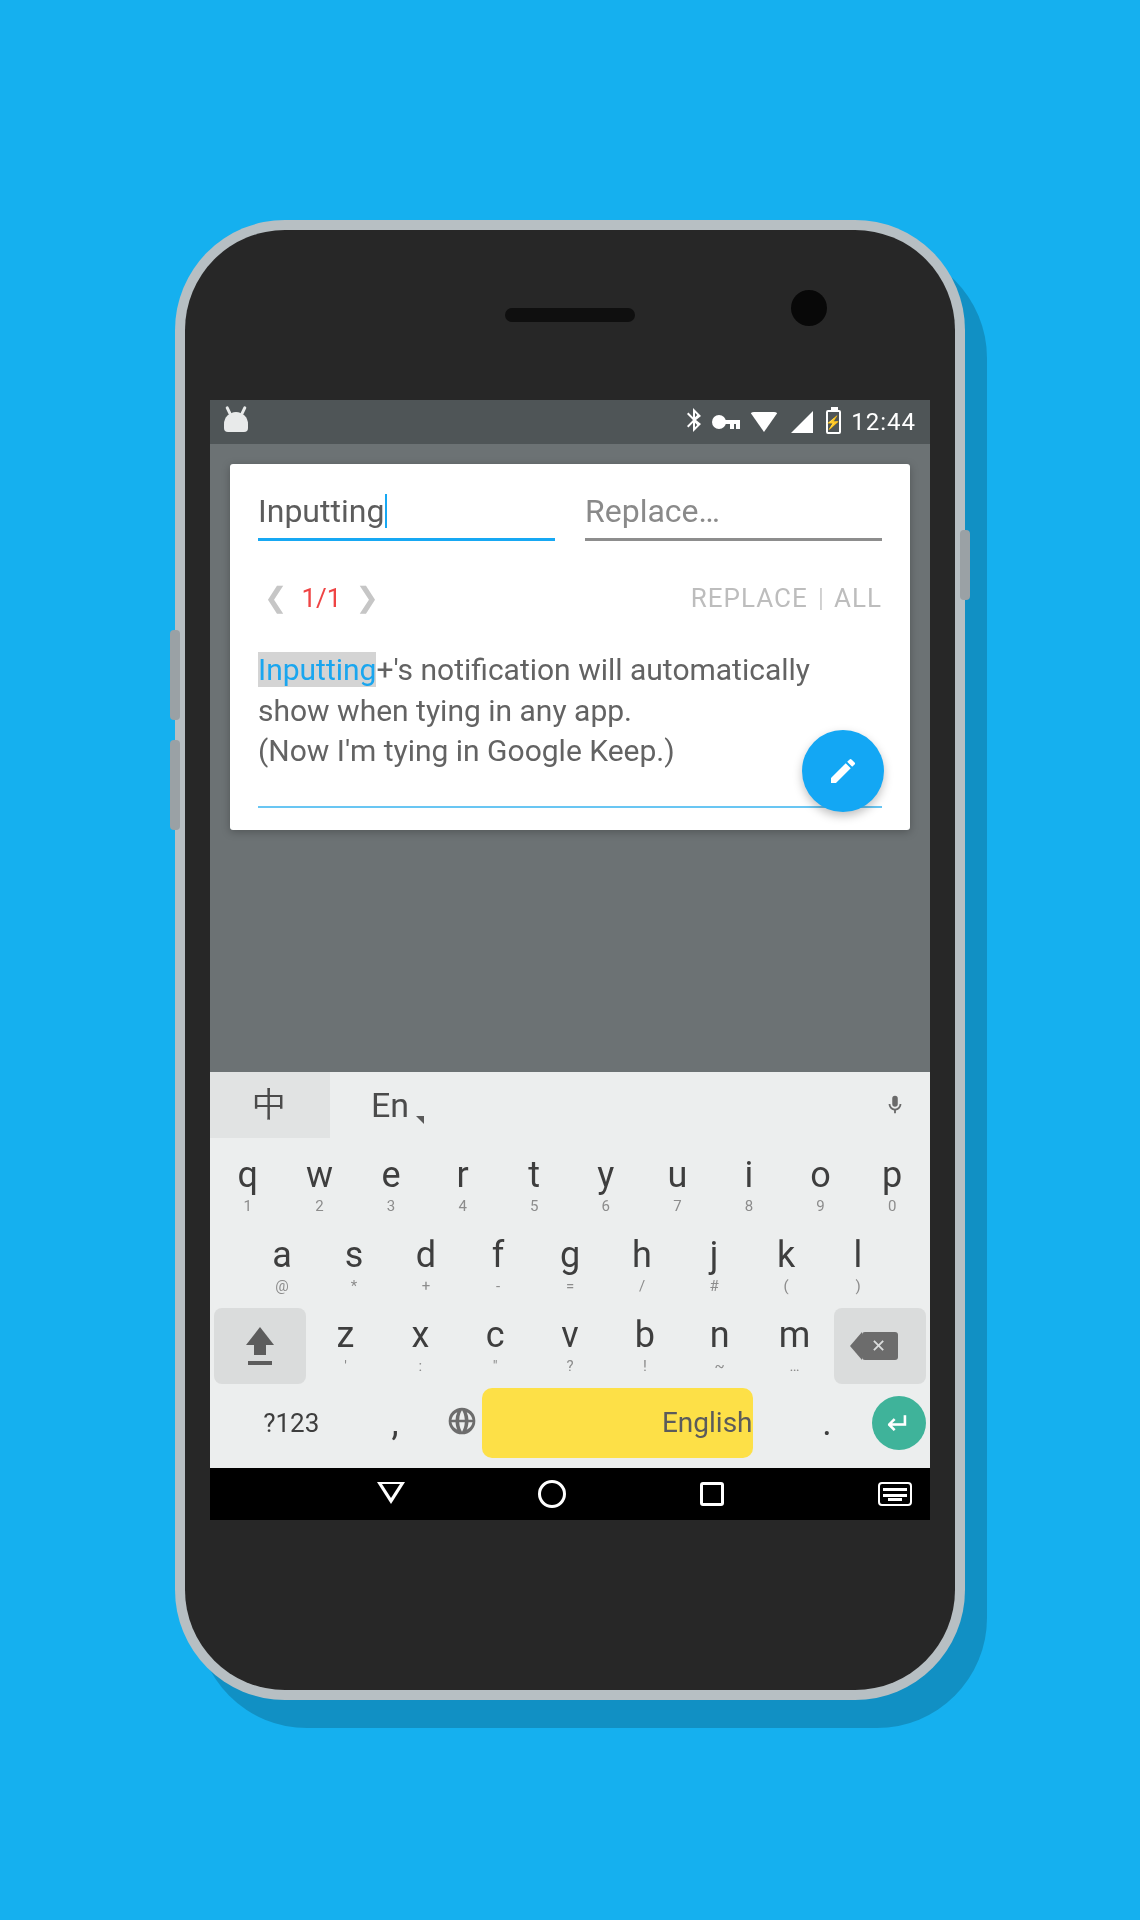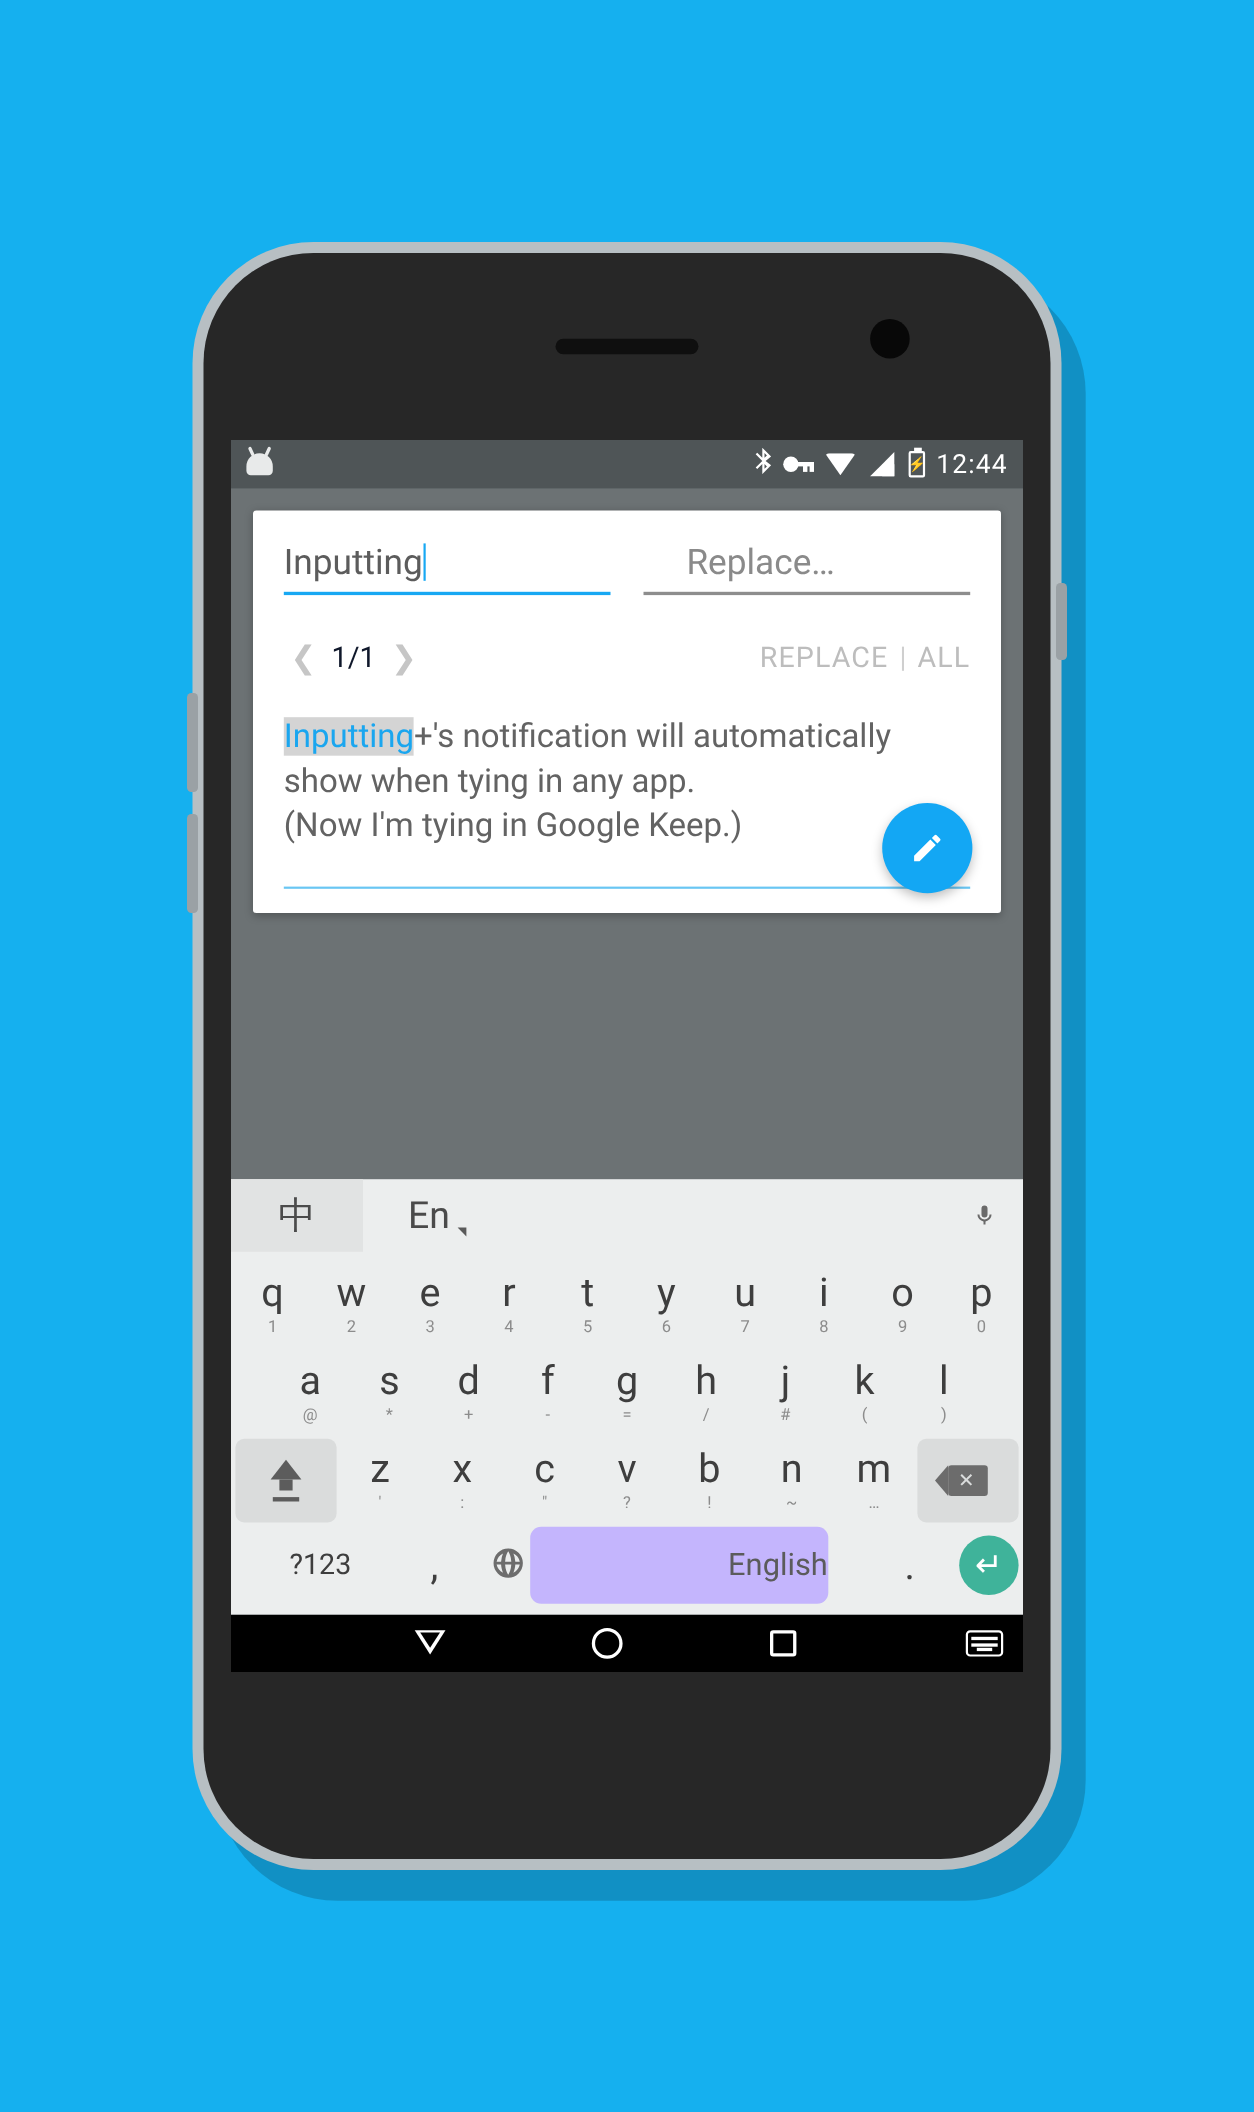--- a/index.html
+++ b/index.html
@@ -154,27 +154,27 @@
   .inputs-row .field {
     flex:1; position:relative;
     border-bottom: 3px solid #17a8f3;
     padding: 6px 0 8px 0;
   }
   .inputs-row .field.replace { border-bottom-color:#8d8d8d; }
   .field-text { font-size:32px; color:#5c5c5c; }
   .field .cursor {
     display:inline-block; width:2px; height:34px; background:#17a8f3; vertical-align:-6px; margin-left:1px;
   }
-  .placeholder { color:#8a8a8a;margin-left:39px; }
+  .placeholder { color:#8a8a8a; }
 
   .nav-row {
     display:flex; align-items:center; margin-top: 40px; color:#b5b5b5; font-size:26px;
   }
   .nav-row .chev { font-size:28px; color:#c6c6c6; padding:0 6px; }
-  .counter { color:#0f172a; font-size:26px; padding:0 8px; }
+  .counter { color:#ef4444; font-size:26px; padding:0 8px; }
   .nav-row .grow { flex:1; }
   .nav-row .replace-btn { color:#bdbdbd; font-size:26px; letter-spacing:1px; }
   .nav-row .divider { color:#cfcfcf; padding: 0 10px; }
 
   .body-text {
     margin-top: 36px;
     font-size: 30px;
     color: #636363;
     line-height: 1.35;
   }
@@ -246,21 +246,21 @@
   .shift-under { width:24px; height:4px; background:#5c5c5c; margin-top:16px; }
   .backsp-icon {
     width:36px;height:28px;background:#6c6c6c;position:relative;border-radius:3px;
   }
   .backsp-icon::before{content:"";position:absolute;left:-12px;top:0;width:0;height:0;border-top:14px solid transparent;border-bottom:14px solid transparent;border-right:12px solid #6c6c6c;}
   .backsp-icon::after{content:"✕";position:absolute;left:9px;top:3px;color:#dadcdc;font-size:18px;}
 
   .kb-row.r4 .key { height:70px;align-items:flex-end; }
   .key.sym .main{ font-size:26px; }
   .key.space {
-    flex:3.6; background:#c4b5fd; border-radius:10px;
+    flex:3.6; background:#fde047; border-radius:10px;
   }
   .key.space .main{ font-size:28px; color:#5b5b5b; }
   .key.globe .main{ font-size:32px; color:#6d6d6d;}
   .key.enter {
     flex:1.2; 
   }
   .enter-circle{
     width:54px;height:54px;border-radius:50%;background:#3fb39a;display:flex;align-items:center;justify-content:center;color:#fff;font-size:30px;
   }
 

